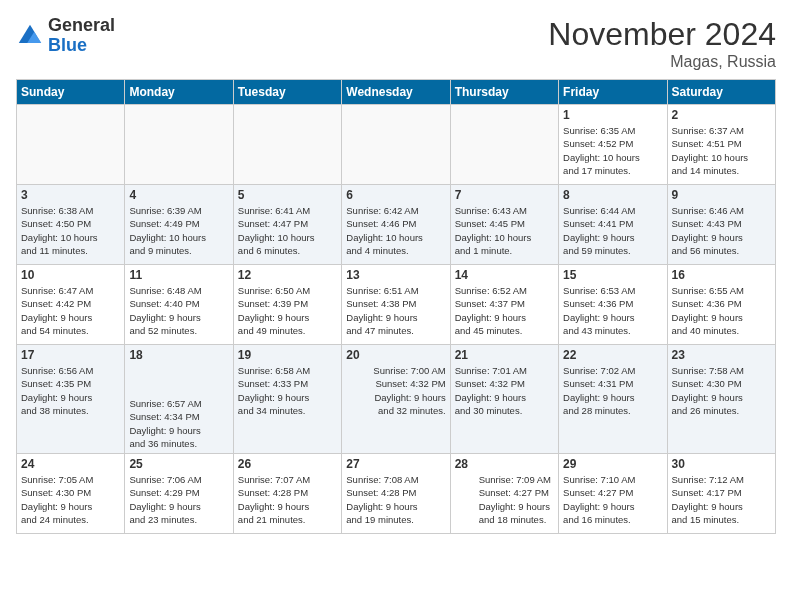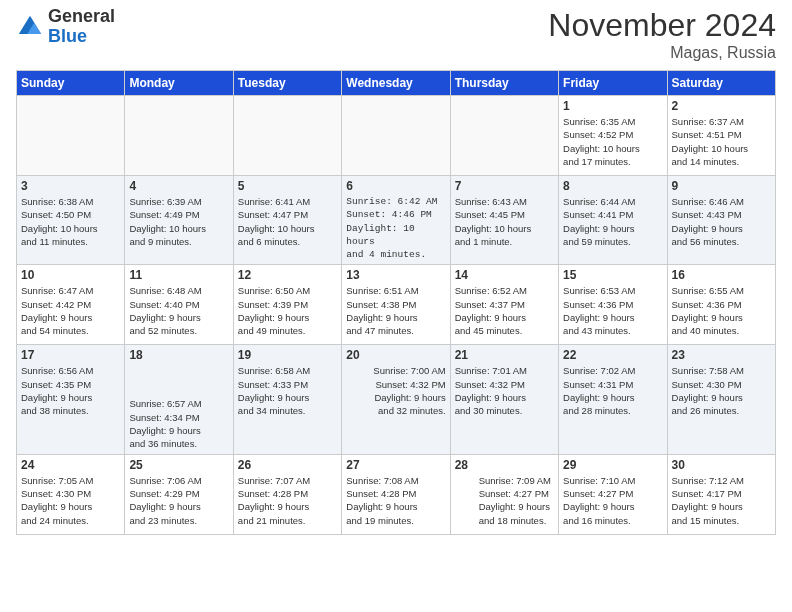--- a/index.html
+++ b/index.html
@@ -5,21 +5,21 @@
     * { margin: 0; padding: 0; box-sizing: border-box; }
     body {
       font-family: Arial, sans-serif;
       background: #fff;
       width: 792px;
       height: 612px;
       overflow: hidden;
     }
     .container {
       width: 792px;
-      padding: 7px 16px 10px 16px;
+      padding: 16px 16px 10px 16px;
     }
     .header-row {
       display: flex;
       justify-content: space-between;
       align-items: flex-start;
       margin-bottom: 8px;
     }
     .logo {
       display: flex;
       align-items: center;
@@ -47,21 +47,21 @@
     .location {
       font-size: 16px;
       color: #555;
     }
     .calendar {
       width: 100%;
       border-collapse: collapse;
       table-layout: fixed;
     }
     .calendar th {
-      background: #1d4ed8;
+      background: #0369a1;
       color: #fff;
       font-size: 12px;
       font-weight: bold;
       padding: 5px 4px;
       text-align: left;
       border: 1px solid #ccc;
     }
     .calendar td {
       border: 1px solid #ccc;
       vertical-align: top;
@@ -161,21 +161,21 @@
           </td>
           <td class="alt-row">
             <span class="day-num">5</span>
             <div class="day-info" style="white-space: pre-line;">Sunrise: 6:41 AM
 Sunset: 4:47 PM
 Daylight: 10 hours
 and 6 minutes.</div>
           </td>
           <td class="alt-row">
             <span class="day-num">6</span>
-            <div class="day-info" style="white-space: pre-line; font-family: Liberation Mono, monospace;">Sunrise: 6:42 AM
+            <div class="day-info" style="white-space: pre-line;">Sunrise: 6:42 AM
 Sunset: 4:46 PM
 Daylight: 10 hours
 and 4 minutes.</div>
           </td>
           <td class="alt-row">
             <span class="day-num">7</span>
             <div class="day-info" style="white-space: pre-line;">Sunrise: 6:43 AM
 Sunset: 4:45 PM
 Daylight: 10 hours
 and 1 minute.</div>

